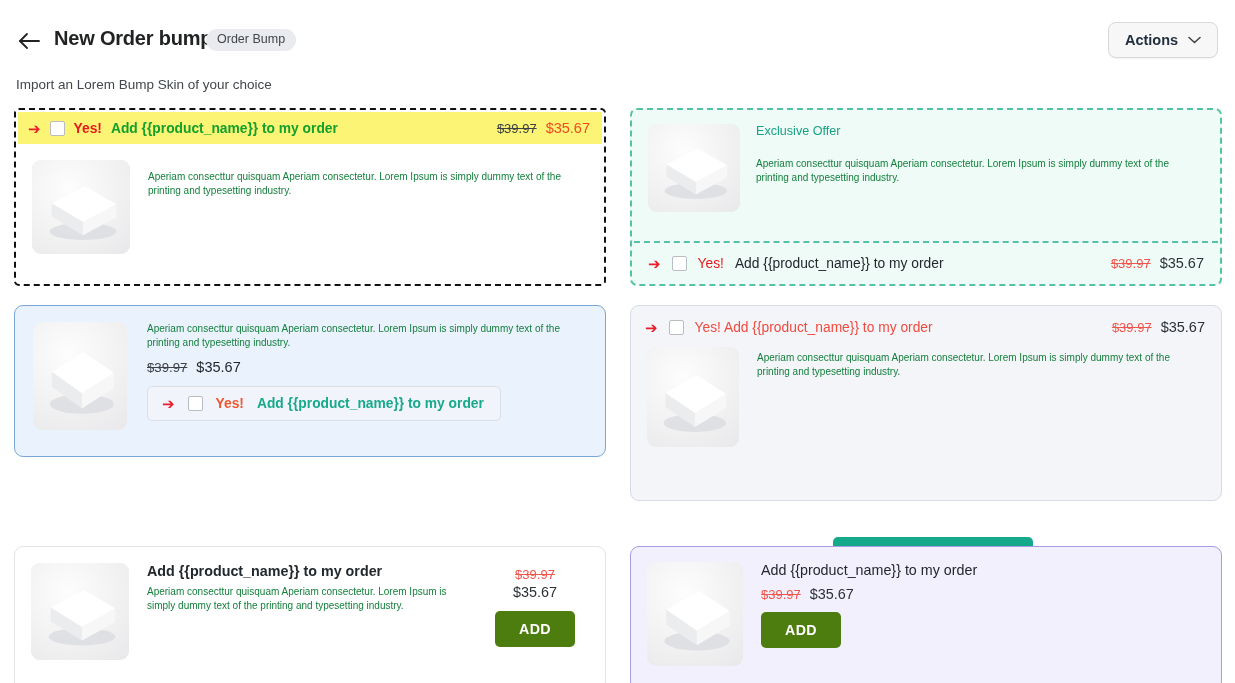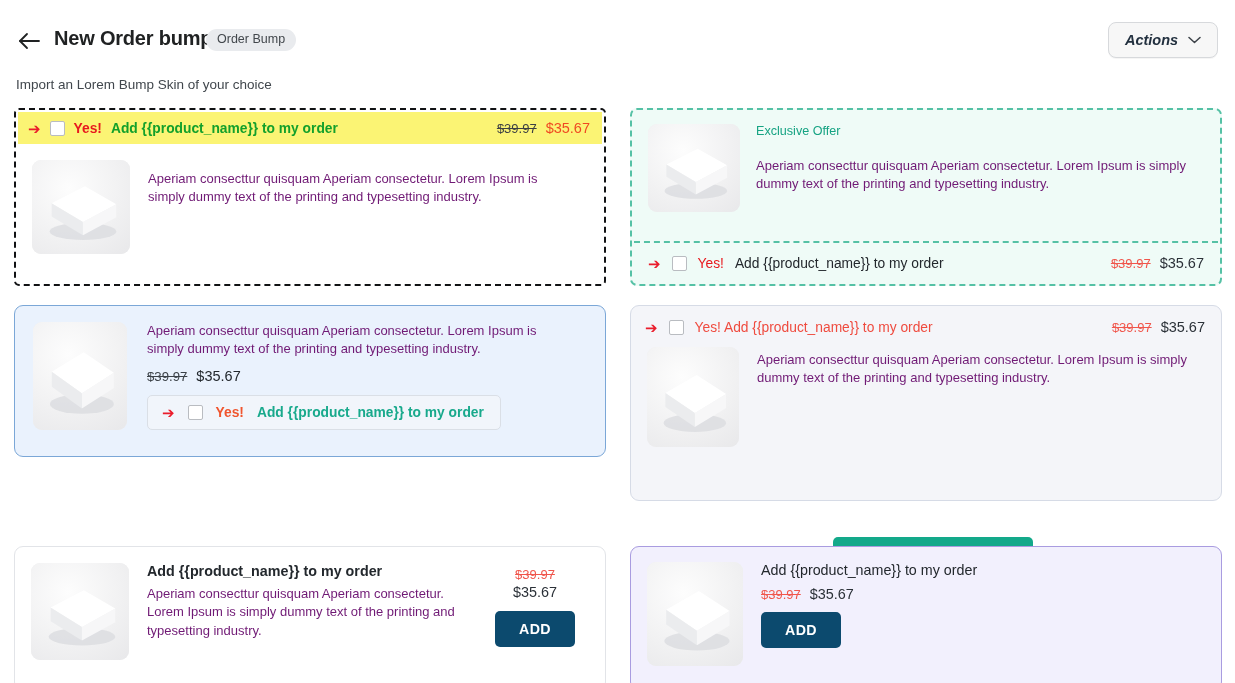--- a/index.html
+++ b/index.html
@@ -33,21 +33,20 @@
     border-radius: 11px; padding: 3px 11px 4px;
     font-size: 12.5px; line-height: 15px; white-space: nowrap;
   }
   .actions-btn {
     position: absolute; right: 17px; top: 22px;
     height: 36px; min-width: 110px;
     background: #f7f7f7; border: 1px solid #d7d9dc; border-radius: 8px;
     display: flex; align-items: center; justify-content: center; gap: 10px;
     padding: 0 14px; cursor: pointer;
     box-shadow: 0 1px 0 rgba(0,0,0,0.04);
-    font-style: italic;
   }
   .actions-btn .lbl { font-size: 14.5px; font-weight: 600; color: #22303f; }
   .chev { width: 13px; height: 8px; display:block; }
 
   .subtitle {
     position: absolute; left: 16px; top: 77px;
     font-size: 13.5px; color: #41474d;
   }
 
   
@@ -59,21 +58,21 @@
     background: #f0f0f0; border-radius: 9px;
     position: relative; overflow: hidden; flex: none;
   }
   .thumb .glow {
     position:absolute; left:0; top:0; right:0; bottom:0;
     background: radial-gradient(circle at 38% 30%, #fdfdfd 0%, #f1f1f2 58%, #e8e8ea 100%);
   }
   .box-wrap { position:absolute; left:0; top:0; right:0; bottom:0; }
   .box-svg { width: 100%; height: 100%; display:block; }
 
-  .desc { font-size: 13px; line-height: 1.42; color: #701a75; }
+  .desc { font-size: 10px; line-height: 1.42; color: #15803d; }
 
   .arrow-ico { color: #ea1d2c; font-size: 15px; line-height: 1; flex: none; }
   .chk {
     width: 15px; height: 15px; background: #fff;
     border: 1px solid #b9bcc1; border-radius: 2px; flex: none;
     cursor: pointer;
   }
   .strike { text-decoration: line-through; }
 
   
@@ -177,21 +176,21 @@
   }
   #card5 .body { display: flex; gap: 18px; padding: 16px 14px 0 16px; }
   #card5 .thumb { width: 98px; height: 97px; }
   #card5 .col { flex: 1; }
   #card5 .head { font-size: 14.3px; font-weight: 600; color: #23282d; margin-bottom: 6px; }
   #card5 .desc { max-width: 360px; }
   #card5 .right { width: 112px; text-align: center; padding-top: 4px; }
   #card5 .old { color: #f0564c; font-size: 13px; display: block; }
   #card5 .new { color: #2b3138; font-size: 14.4px; display: block; margin-top: 2px; }
   .add-btn {
-    background: #0c4a6e; color: #ffffff; border: none; border-radius: 5px;
+    background: #4d7c0f; color: #ffffff; border: none; border-radius: 5px;
     font-size: 14.2px; font-weight: 700; letter-spacing: 0.4px;
     padding: 10px 0; cursor: pointer;
     font-family: "Liberation Sans", sans-serif;
   }
   #card5 .add-btn { width: 80px; margin-top: 11px; }
 
   
   #card6 {
     left: 630px; top: 438px; width: 592px; height: 145px;
     background: #f2f0fd; border: 1.5px solid #a99ce0; border-radius: 9px;

